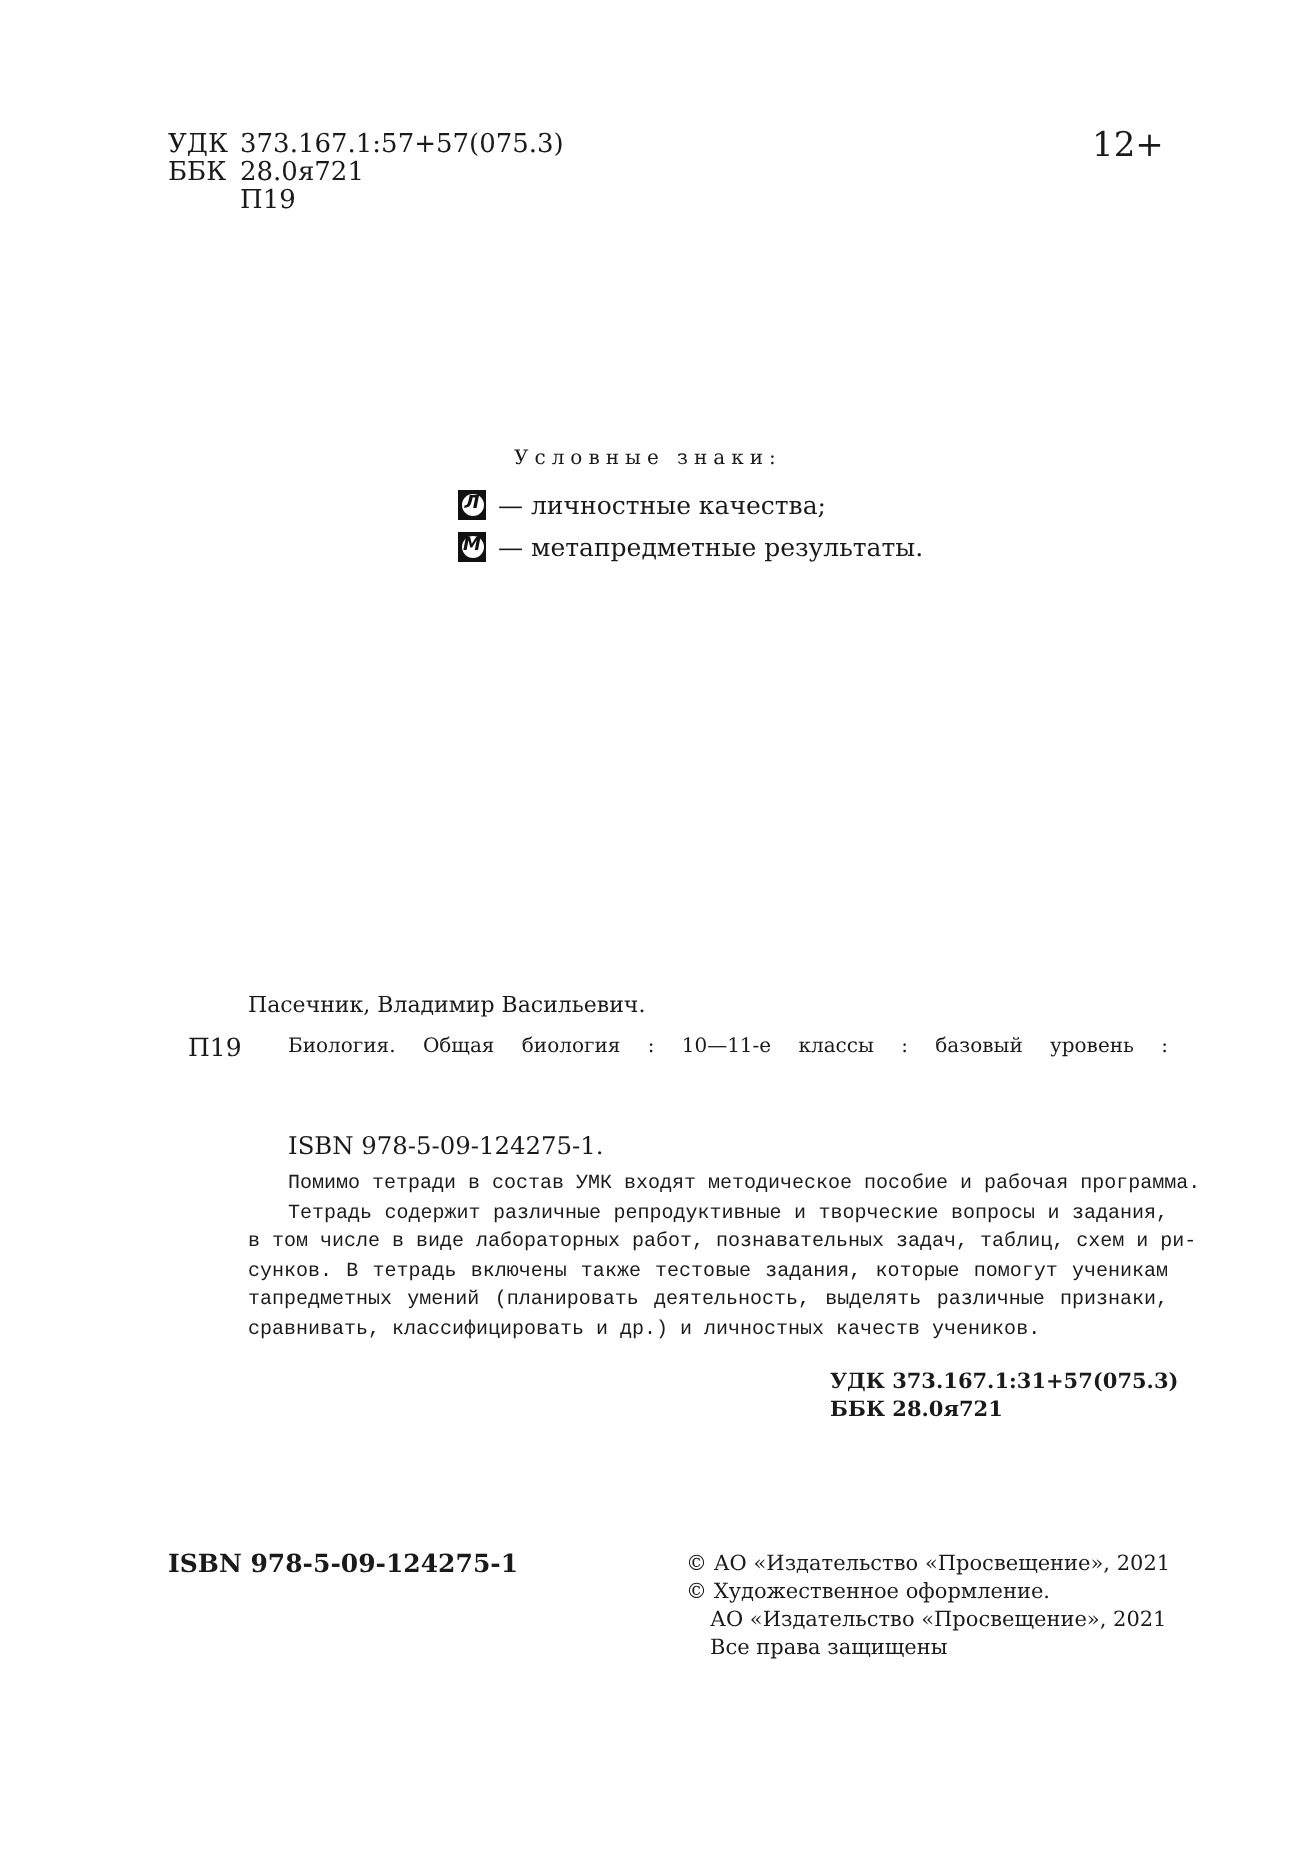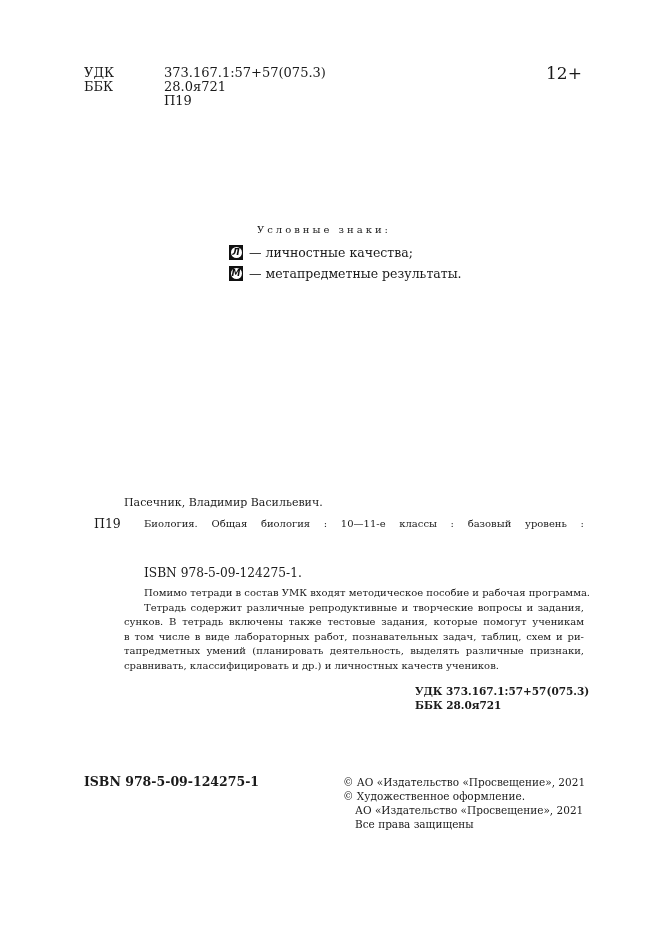--- a/index.html
+++ b/index.html
@@ -5,21 +5,21 @@
   html, body { margin: 0; padding: 0; background: #ffffff; }
   body {
     width: 650px; height: 926px; position: relative; overflow: hidden;
     font-family: "DejaVu Serif", "Liberation Serif", serif;
     color: #1a1a1a;
   }
   .abs { position: absolute; white-space: nowrap; }
 
   
   .cls { left: 84px; top: 66px; font-size: 13px; line-height: 14px; }
-  .cls .row { display: flex; gap: 44px; }
+  .cls .row { display: flex; }
   .cls .k { width: 36px; display: inline-block; }
   .age { left: 546px; top: 63px; font-size: 17px; }
 
   
   .legend-title { left: 257px; top: 224px; font-size: 10px; letter-spacing: 3px; }
   .legend-row { left: 229px; font-size: 12.5px; display: flex; align-items: center; }
   .legend-row.r1 { top: 245px; }
   .legend-row.r2 { top: 266px; }
   .badge {
     width: 14px; height: 15px; background: #111; display: inline-flex;
@@ -40,20 +40,21 @@
     white-space: normal;
   }
   .biblio .ln { display: block; white-space: nowrap; text-align: justify; text-align-last: justify; }
   .biblio .ln.first { padding-left: 20px; }
   .biblio .ln.last { text-align-last: left; }
   .isbn-inline { left: 144px; top: 566px; font-size: 12.2px; }
 
   .annot {
     left: 124px; top: 586px; width: 460px; font-size: 10px; line-height: 14.6px;
     white-space: normal;
+    font-family: Liberation Mono, monospace;
   }
   .annot .ln { display: block; white-space: nowrap; text-align: justify; text-align-last: justify; }
   .annot .ln.ind { padding-left: 20px; }
   .annot .ln.end { text-align-last: left; }
 
   .udk-right { left: 415px; top: 684px; font-size: 10.5px; font-weight: bold; line-height: 14px; }
 
   
   .isbn-bottom { left: 84px; top: 774px; font-size: 12.5px; font-weight: bold; }
   .copy { left: 343px; top: 775px; font-size: 10.5px; line-height: 14px; }
@@ -96,28 +97,28 @@
 <div class="abs author">Пасечник, Владимир Васильевич.</div>
 <div class="abs code">П19</div>
 <div class="abs biblio">
   <span class="ln first">Биология. Общая биология : 10—11-е классы : базовый уровень :</span>
 </div>
 <div class="abs isbn-inline">ISBN 978-5-09-124275-1.</div>
 
 <div class="abs annot">
   <span class="ln ind end">Помимо тетради в состав УМК входят методическое пособие и рабочая программа.</span>
   <span class="ln ind">Тетрадь содержит различные репродуктивные и творческие вопросы и задания,</span>
+  <span class="ln">в том числе в виде лабораторных работ, познавательных задач, таблиц, схем и ри-</span>
   <span class="ln">сунков. В тетрадь включены также тестовые задания, которые помогут ученикам</span>
-  <span class="ln">в том числе в виде лабораторных работ, познавательных задач, таблиц, схем и ри-</span>
   <span class="ln">тапредметных умений (планировать деятельность, выделять различные признаки,</span>
   <span class="ln end">сравнивать, классифицировать и др.) и личностных качеств учеников.</span>
 </div>
 
 <div class="abs udk-right">
-  <div>УДК 373.167.1:57+57(075.3)</div>
+  <div>УДК 373.167.1:31+57(075.3)</div>
   <div>ББК 28.0я721</div>
 </div>
 
 <div class="abs isbn-bottom">ISBN 978-5-09-124275-1</div>
 <div class="abs copy">
   <div>© АО «Издательство «Просвещение», 2021</div>
   <div>© Художественное оформление.</div>
   <div class="ind">АО «Издательство «Просвещение», 2021</div>
   <div class="ind">Все права защищены</div>
 </div>

